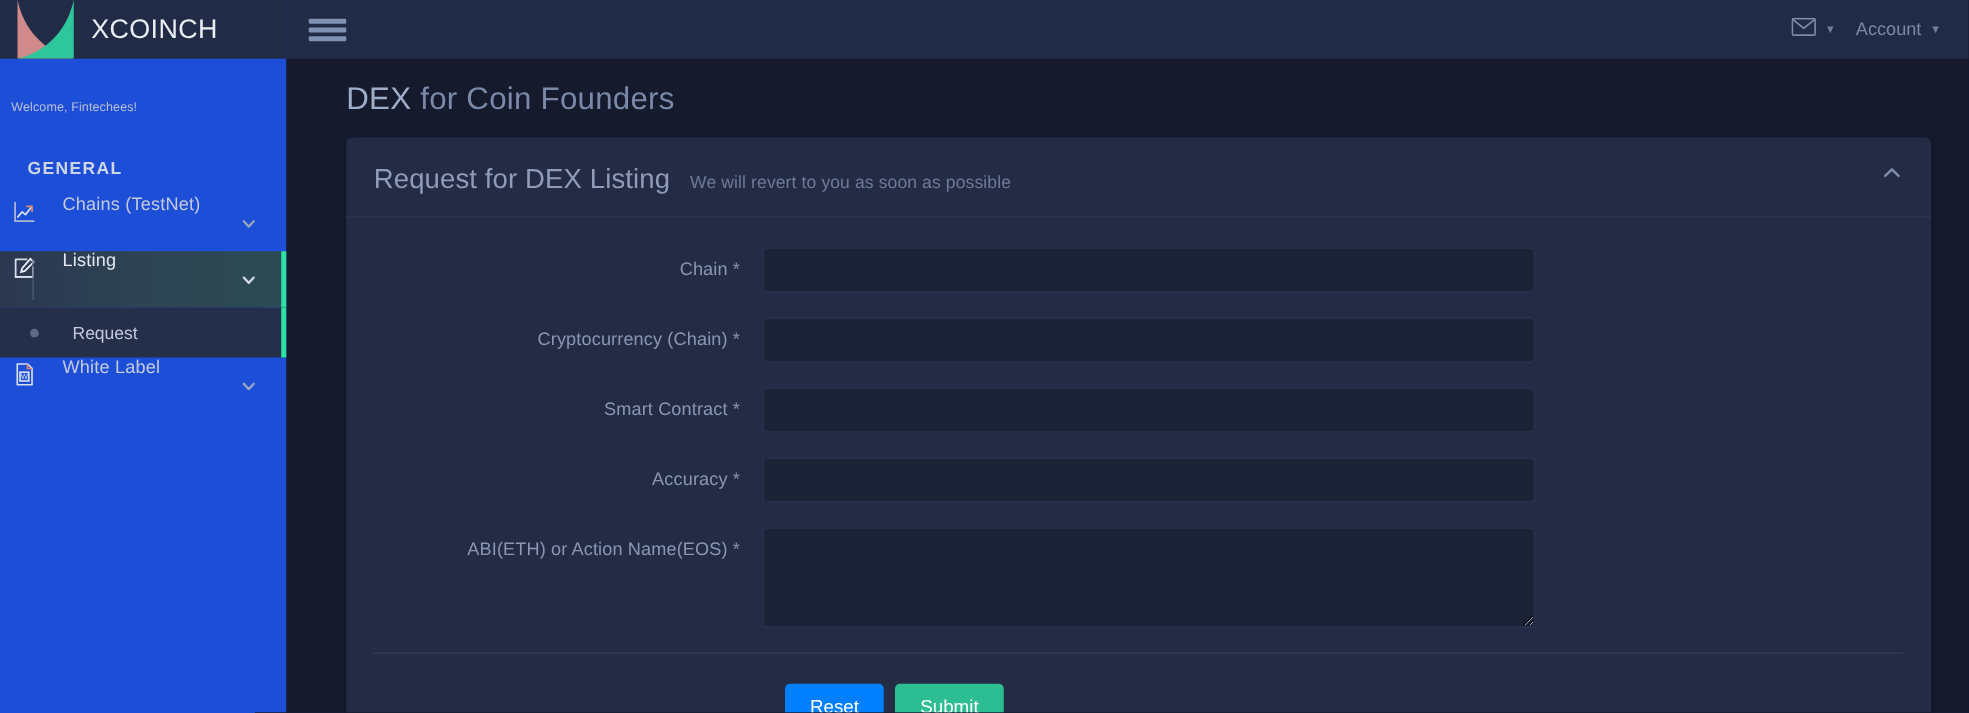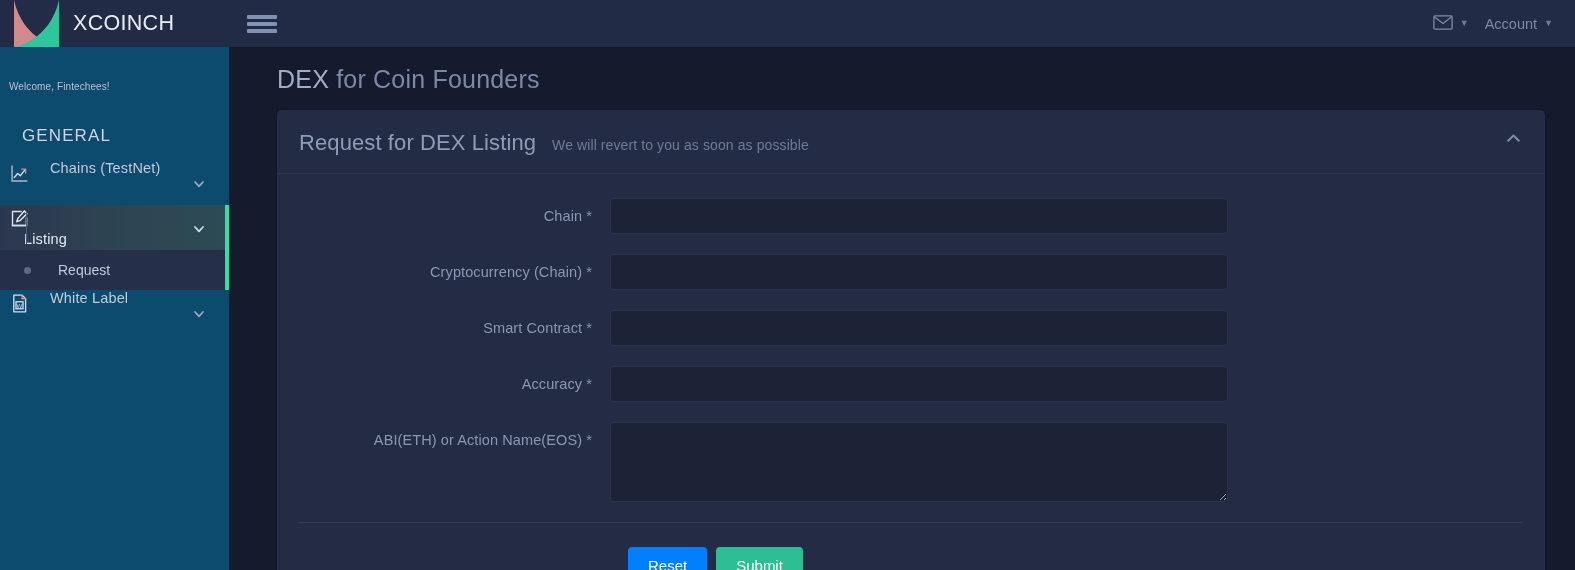--- a/index.html
+++ b/index.html
@@ -18,21 +18,21 @@
     height: 570px;
     display: flex;
     background: #151a2d;
   }
 
   
   #sidebar {
     width: 229px;
     min-width: 229px;
     height: 570px;
-    background: #0c4a6e;
+    background: #1d4ed8;
     position: relative;
     z-index: 5;
   }
 
   .brand {
     height: 47px;
     display: flex;
     align-items: center;
     padding-left: 9px;
     background: #222b45;
@@ -56,22 +56,22 @@
   }
 
   .welcome {
     font-size: 10px;
     color: #b8c0d1;
     padding: 34px 0 0 9px;
     letter-spacing: .1px;
   }
 
   .menu-caption {
-    font-size: 17px;
-    font-weight: normal;
+    font-size: 14px;
+    font-weight: bold;
     letter-spacing: 1.1px;
     color: #cfd5e2;
     padding: 34px 0 0 22px;
   }
 
   .nav { margin-top: 14px; }
 
   .nav-item {
     position: relative;
     display: flex;
@@ -103,21 +103,20 @@
     right: 24px;
     top: 50%;
     transform: translateY(-50%);
     width: 12px;
     height: 12px;
   }
 
   .nav-item.active {
     background: linear-gradient(to right, #2b374f 0%, #2e4553 55%, #2c4b53 100%);
     color: #e3e8f1;
-    flex-direction: column;
   }
   .nav-item.active::after {
     content: "";
     position: absolute;
     right: 0; top: 0;
     width: 4px; height: 100%;
     background: #2ce3a6;
   }
   .nav-item.active .nav-icon::before {
     content: "";

